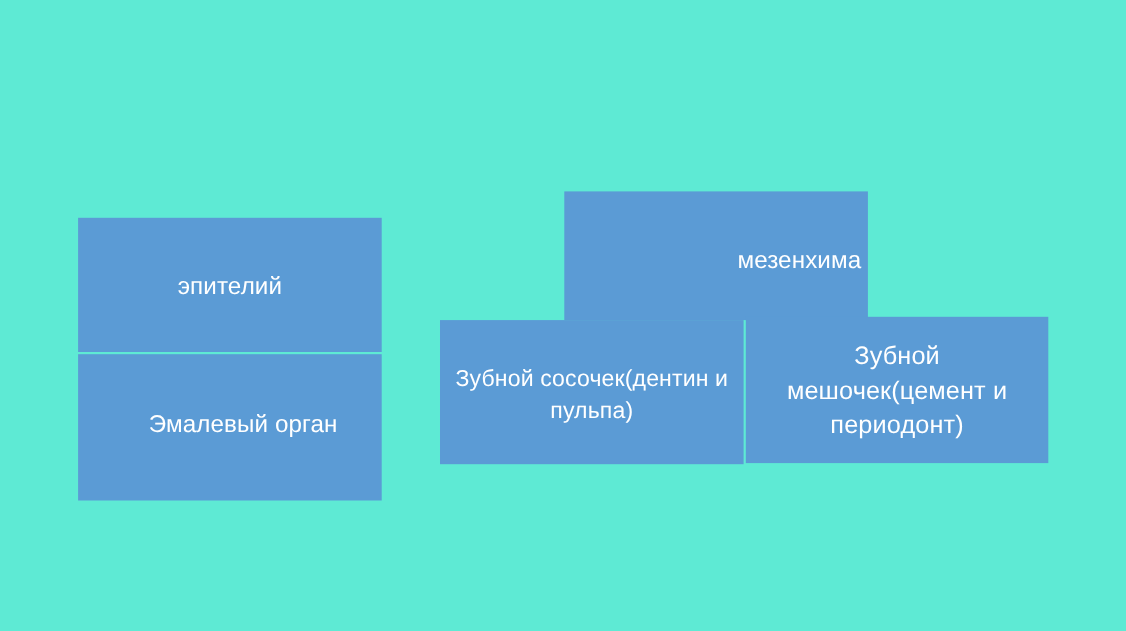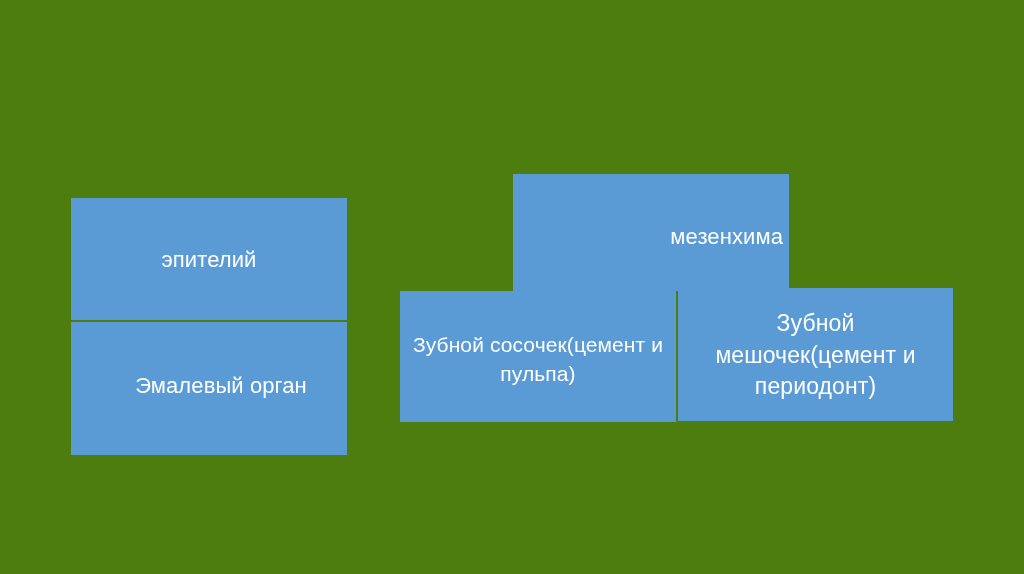--- a/index.html
+++ b/index.html
@@ -10,21 +10,21 @@
     width: 1024px;
     height: 574px;
     background: #ffffff;
     font-family: "Liberation Sans", sans-serif;
     overflow: hidden;
   }
   #slide {
     position: relative;
     width: 1024px;
     height: 574px;
-    background: #4d7c0f;
+    background: #5eead4;
   }
   .node {
     position: absolute;
     box-sizing: border-box;
     background: #5b9bd5;
     color: #ffffff;
     display: flex;
     align-items: center;
     justify-content: center;
     text-align: center;
@@ -96,20 +96,20 @@
 
   <div class="node" id="node-enamel-organ">
     <span class="label">Эмалевый орган</span>
   </div>
 
   <div class="node" id="node-mesenchyme">
     <span class="label">мезенхима</span>
   </div>
 
   <div class="node" id="node-dental-papilla">
-    <span class="label">Зубной сосочек(цемент и пульпа)</span>
+    <span class="label">Зубной сосочек(дентин и пульпа)</span>
   </div>
 
   <div class="node" id="node-dental-sac">
     <span class="label">Зубной мешочек(цемент и периодонт)</span>
   </div>
 
 </div>
 
 </body></html>

